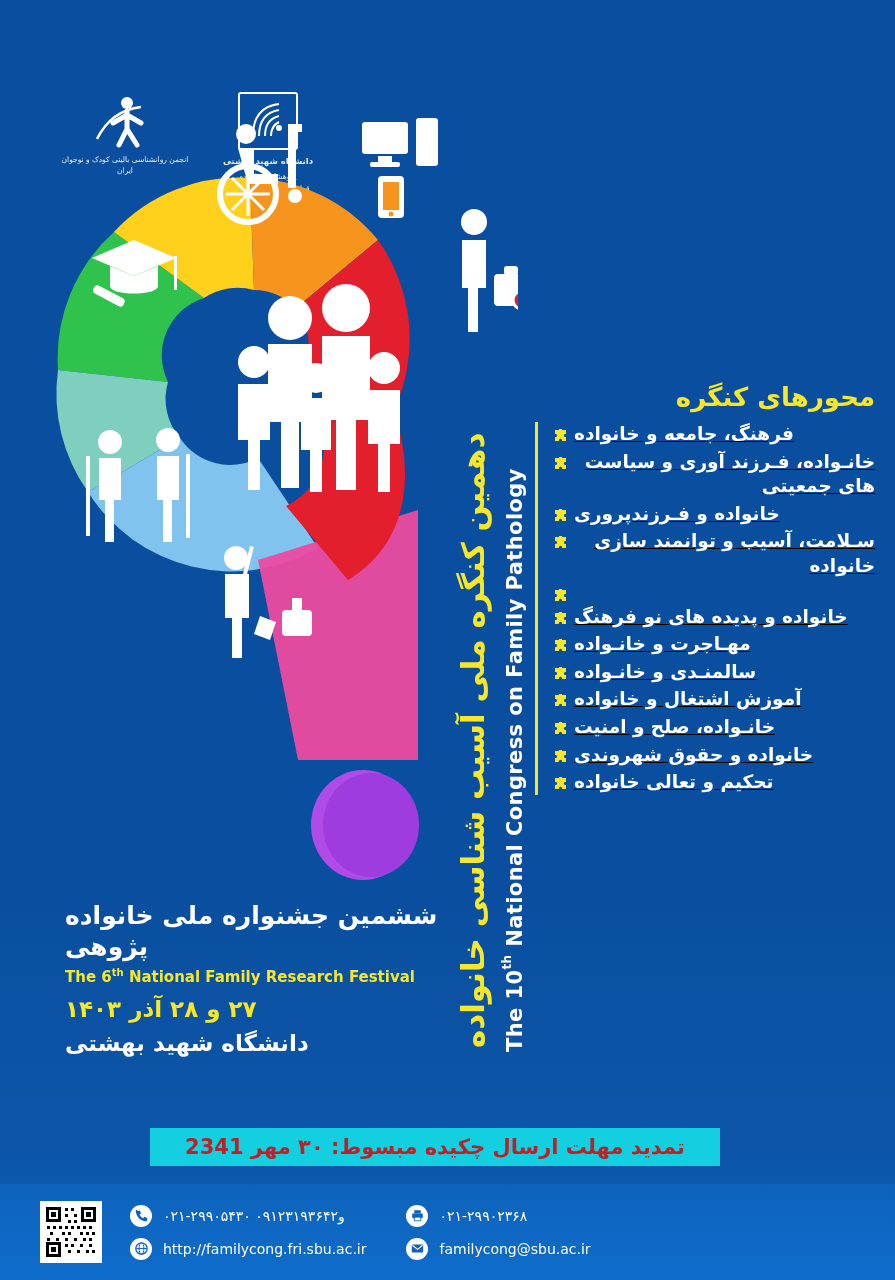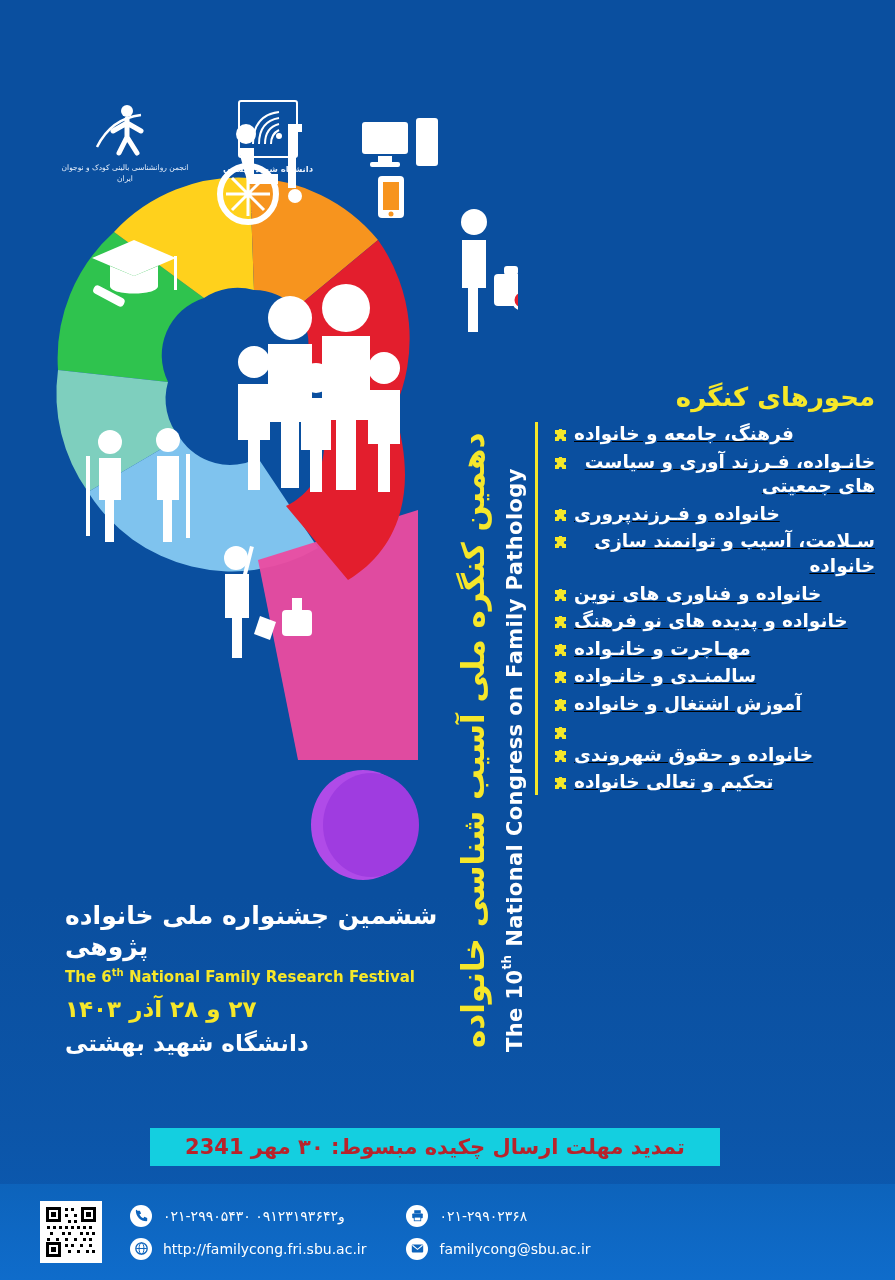--- a/index.html
+++ b/index.html
@@ -11,21 +11,21 @@
   }
   .poster {
     position: relative;
     width: 895px; height: 1280px;
     background: linear-gradient(180deg, #0a4f9f 0%, #0a4f9f 70%, #0c55a8 88%, #0b5cb5 100%);
     overflow: hidden;
   }
 
   
   .logos {
-    position: absolute; top: 100px; left: 0; right: 0;
+    position: absolute; top: 92px; left: 0; right: 0;
     display: flex; justify-content: flex-start; align-items: flex-start;
     padding-right: 0; padding-left: 60px;
     gap: 18px;
     direction: ltr;
   }
   .logo-left { width: 130px; text-align: center; color: #ffffff; }
   .logo-left .mark { height: 58px; display: flex; align-items: center; justify-content: center; }
   .logo-left .cap {
     font-size: 7.5px; line-height: 1.5; color: #e8f0fb; margin-top: 4px;
   }
@@ -319,21 +319,20 @@
       <div class="topic-row">
         <div class="txt">سـلامت، آسیب و توانمند سازی خانواده</div>
         <div class="pz">
             <svg width="13" height="13" viewBox="0 0 13 13">
               <path d="M1 1h4a1.6 1.6 0 1 1 3 0h4v4a1.6 1.6 0 1 0 0 3v4H8a1.6 1.6 0 1 0-3 0H1V8a1.6 1.6 0 1 0 0-3Z" fill="#f6e72a"></path>
             </svg>
           </div>
       </div>
 
       <div class="topic-row">
-        <div class="txt">خانواده و فناوری های نوین</div>
         <div class="pz">
             <svg width="13" height="13" viewBox="0 0 13 13">
               <path d="M1 1h4a1.6 1.6 0 1 1 3 0h4v4a1.6 1.6 0 1 0 0 3v4H8a1.6 1.6 0 1 0-3 0H1V8a1.6 1.6 0 1 0 0-3Z" fill="#f6e72a"></path>
             </svg>
           </div>
       </div>
 
       <div class="topic-row">
         <div class="txt">خانواده و پدیده های نو فرهنگ</div>
         <div class="pz">
@@ -364,20 +363,21 @@
       <div class="topic-row">
         <div class="txt">آموزش اشتغال و خانواده</div>
         <div class="pz">
             <svg width="13" height="13" viewBox="0 0 13 13">
               <path d="M1 1h4a1.6 1.6 0 1 1 3 0h4v4a1.6 1.6 0 1 0 0 3v4H8a1.6 1.6 0 1 0-3 0H1V8a1.6 1.6 0 1 0 0-3Z" fill="#f6e72a"></path>
             </svg>
           </div>
       </div>
 
       <div class="topic-row">
+        <div class="txt">خانـواده، صلح و امنیت</div>
         <div class="pz">
             <svg width="13" height="13" viewBox="0 0 13 13">
               <path d="M1 1h4a1.6 1.6 0 1 1 3 0h4v4a1.6 1.6 0 1 0 0 3v4H8a1.6 1.6 0 1 0-3 0H1V8a1.6 1.6 0 1 0 0-3Z" fill="#f6e72a"></path>
             </svg>
           </div>
       </div>
 
 
       <div class="topic-row">
         <div class="txt">خانواده و حقوق شهروندی</div>

